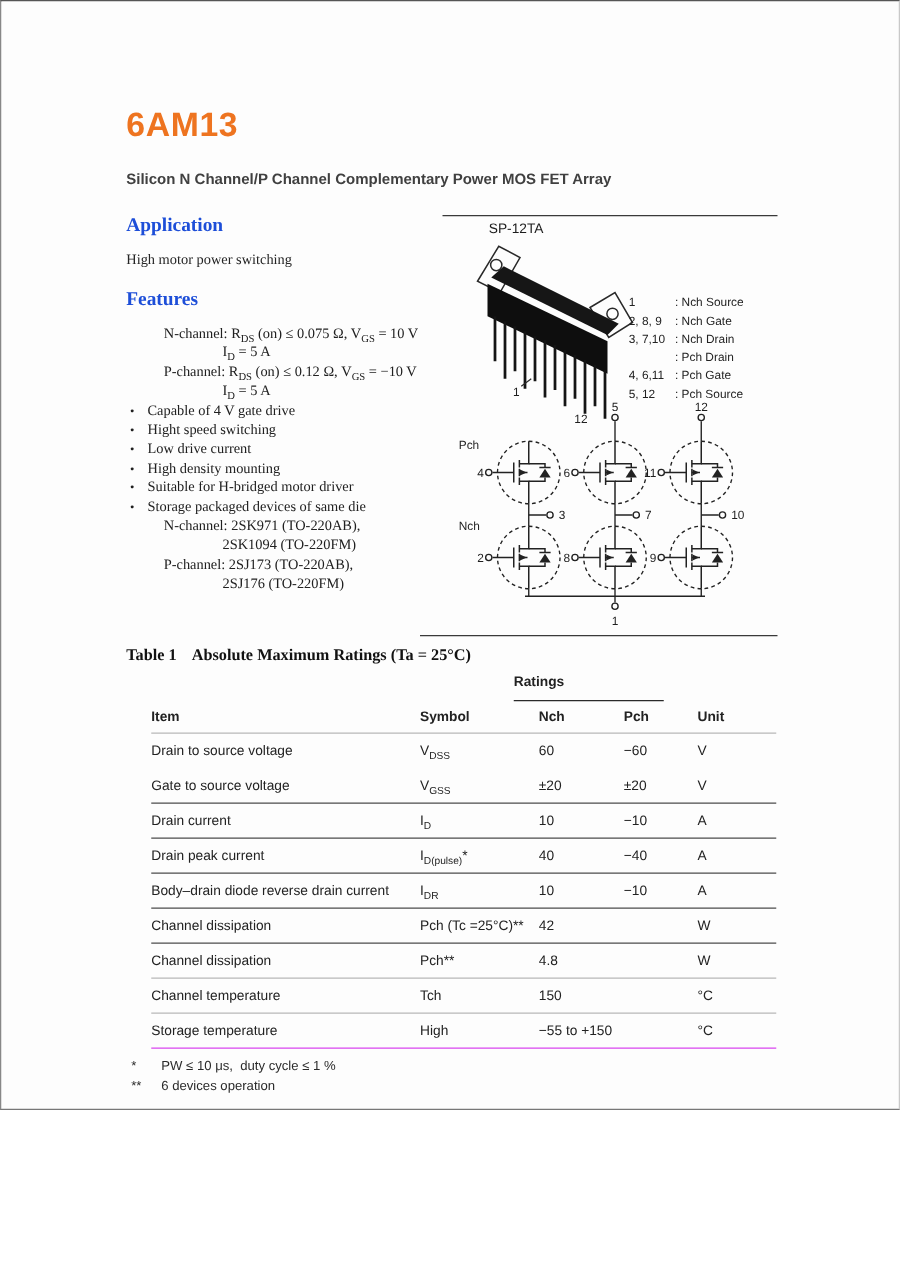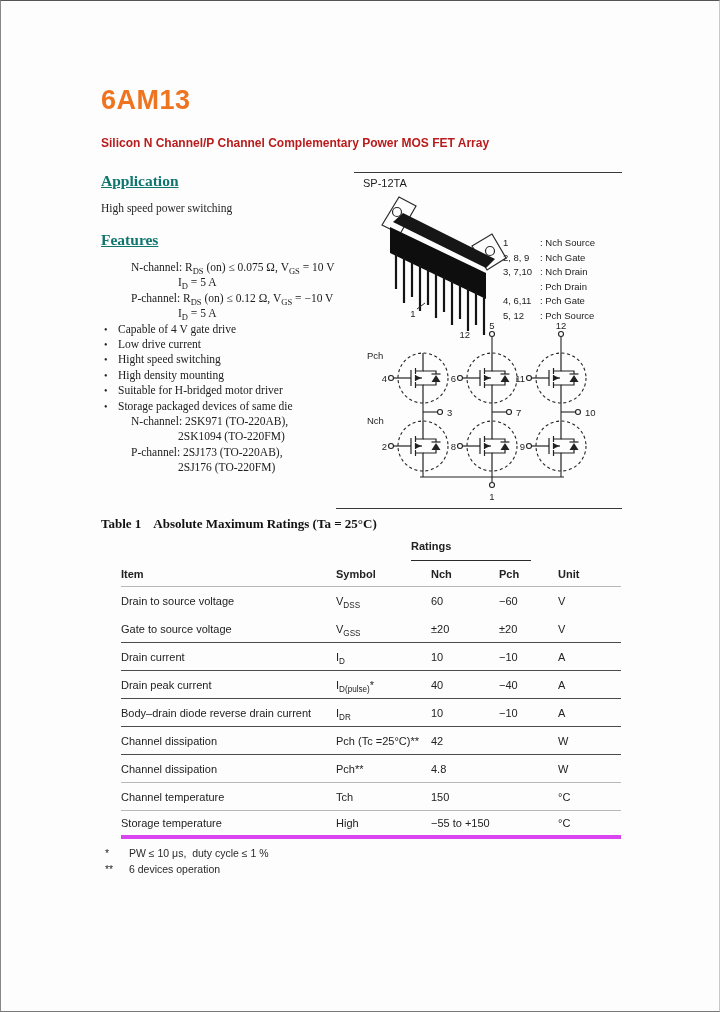--- a/index.html
+++ b/index.html
@@ -1,38 +1,38 @@
 <!DOCTYPE html>
 <html style="--accent: #EE7420;"><head>
 <meta charset="utf-8">
 <style>
   :root { --accent:#EE7420; }
   * { margin:0; padding:0; box-sizing:border-box; }
   html,body { background:#ffffff; }
   .page {
-    position:relative; width:720px; height:1012px; margin:0 auto;
+    position:relative; width:720px; height:888px; margin:0 auto;
     background:#fdfdfd; overflow:hidden;
     border-top:1px solid #555; border-bottom:1px solid #777;
     border-left:1px solid #888; border-right:1px solid #c9c9c9;
     color:#252525;
   }
   
   .title {
     position:absolute; left:100px; top:84px;
     font:bold 27px "Liberation Sans", sans-serif; letter-spacing:.5px;
     color:var(--accent);
   }
   .subtitle {
     position:absolute; left:100px; top:135px;
-    font:bold 12px "Liberation Sans", sans-serif; color:#b91c1c;
+    font:bold 12px "Liberation Sans", sans-serif; color:#404040;
   }
   
   .sec-heading {
     position:absolute; left:100px;
-    font:bold 15.5px "Liberation Serif", serif; color:#0f766e;text-decoration:underline;
+    font:bold 15.5px "Liberation Serif", serif; color:#1d4ed8;
   }
   .app-heading { top:171px; }
   .app-text {
     position:absolute; left:100px; top:201px;
     font:11.5px "Liberation Serif", serif;
   }
   .feat-heading { top:230px; }
   .features {
     position:absolute; left:100px; top:259px; width:262px;
     font:11.5px "Liberation Serif", serif; line-height:15.4px; color:#202020;
@@ -41,21 +41,21 @@
   .f-line.l0 { padding-left:17px; }
   .f-line.l0::before { content:"\2022"; position:absolute; left:3px; font-size:10px; }
   .f-line.l1 { padding-left:30px; }
   .f-line.l2 { padding-left:77px; }
   .features sub, .symbol sub { font-size:.74em; line-height:0;text-align:right; }
   
   .fig-rule { position:absolute; height:1px; background:#3a3a3a; }
   .fig-rule.top { left:353px; top:171px; width:268px; }
   .fig-rule.bottom { left:335px; top:507px; width:286px; }
   .pkg-label {
-    position:absolute; left:362px; top:176px;
+    position:absolute; left:390px; top:176px;
     font:11px "Liberation Sans", sans-serif; color:#1c1c1c;text-align:center;
   }
   .pkg-svg { position:absolute; left:368px; top:188px; }
   .legend { position:absolute; left:502px; top:235px;
     font:9.5px "Liberation Sans", sans-serif; line-height:14.5px; color:#222; }
   .legend-row { display:flex; }
   .legend-row .pins { width:37px; }
   .circuit-svg { position:absolute; left:353px; top:318px; }
   svg text { font-family:"Liberation Sans", sans-serif; font-size:9.5px; fill:#1f1f1f; }
   
@@ -66,49 +66,49 @@
     font:11px "Liberation Sans", sans-serif; color:#222; }
   .grp-row { position:relative; height:23px; }
   .grp-ratings { position:absolute; left:310px; top:1px; width:120px;
     padding-bottom:8px; border-bottom:1.5px solid #2a2a2a; font-weight:bold; }
   .hdr-row, .t-row { display:grid; grid-template-columns:215px 95px 68px 59px 83px;
     align-items:center;margin-left:20px; }
   .hdr-row { height:25px; font-weight:bold; border-bottom:1px solid #b8b8b8; }
   .t-row { height:28px; }
   .t-row.sep-d { border-bottom:1px solid #4c4c4c; }
   .t-row.sep-l { border-bottom:1px solid #b8b8b8; }
-  .t-row.sep-m { border-bottom:4px solid #d946ef; }
+  .t-row.sep-m { border-bottom:1px solid #d946ef; }
   
   .footnotes { position:absolute; left:100px; top:844px;
     font:10.5px "Liberation Sans", sans-serif; line-height:16px; color:#2a2a2a; }
   .fn-row { display:flex; }
   .fn-row .fn-marker { width:28px; padding-left:4px; }
   .fn-text { white-space:pre; }
 </style>
 <title>6AM13</title></head>
 <body>
 
 <div class="page">
 
   <div class="title">6AM13</div>
   <div class="subtitle">Silicon N Channel/P Channel Complementary Power MOS FET Array</div>
 
   <div class="sec-heading app-heading">Application</div>
-  <div class="app-text">High speed power switching</div>
+  <div class="app-text">High motor power switching</div>
 
   <div class="sec-heading feat-heading">Features</div>
 
   <div class="features">
     <div class="f-line l1"><span>N-channel: R</span><sub>DS</sub><span> (on) ≤ 0.075 Ω, V</span><sub>GS</sub><span> = 10 V</span></div>
     <div class="f-line l2"><span>I</span><sub>D</sub><span> = 5 A</span></div>
     <div class="f-line l1"><span>P-channel: R</span><sub>DS</sub><span> (on) ≤ 0.12 Ω, V</span><sub>GS</sub><span> = −10 V</span></div>
     <div class="f-line l2"><span>I</span><sub>D</sub><span> = 5 A</span></div>
     <div class="f-line l0"><span>Capable of 4 V gate drive</span></div>
+    <div class="f-line l0"><span>Hight speed switching</span></div>
     <div class="f-line l0"><span>Low drive current</span></div>
-    <div class="f-line l0"><span>Hight speed switching</span></div>
     <div class="f-line l0"><span>High density mounting</span></div>
     <div class="f-line l0"><span>Suitable for H-bridged motor driver</span></div>
     <div class="f-line l0"><span>Storage packaged devices of same die</span></div>
     <div class="f-line l1"><span>N-channel: 2SK971 (TO-220AB),</span></div>
     <div class="f-line l2"><span>2SK1094 (TO-220FM)</span></div>
     <div class="f-line l1"><span>P-channel: 2SJ173 (TO-220AB),</span></div>
     <div class="f-line l2"><span>2SJ176 (TO-220FM)</span></div>
   </div>
 
   <div class="fig-rule top"></div>

